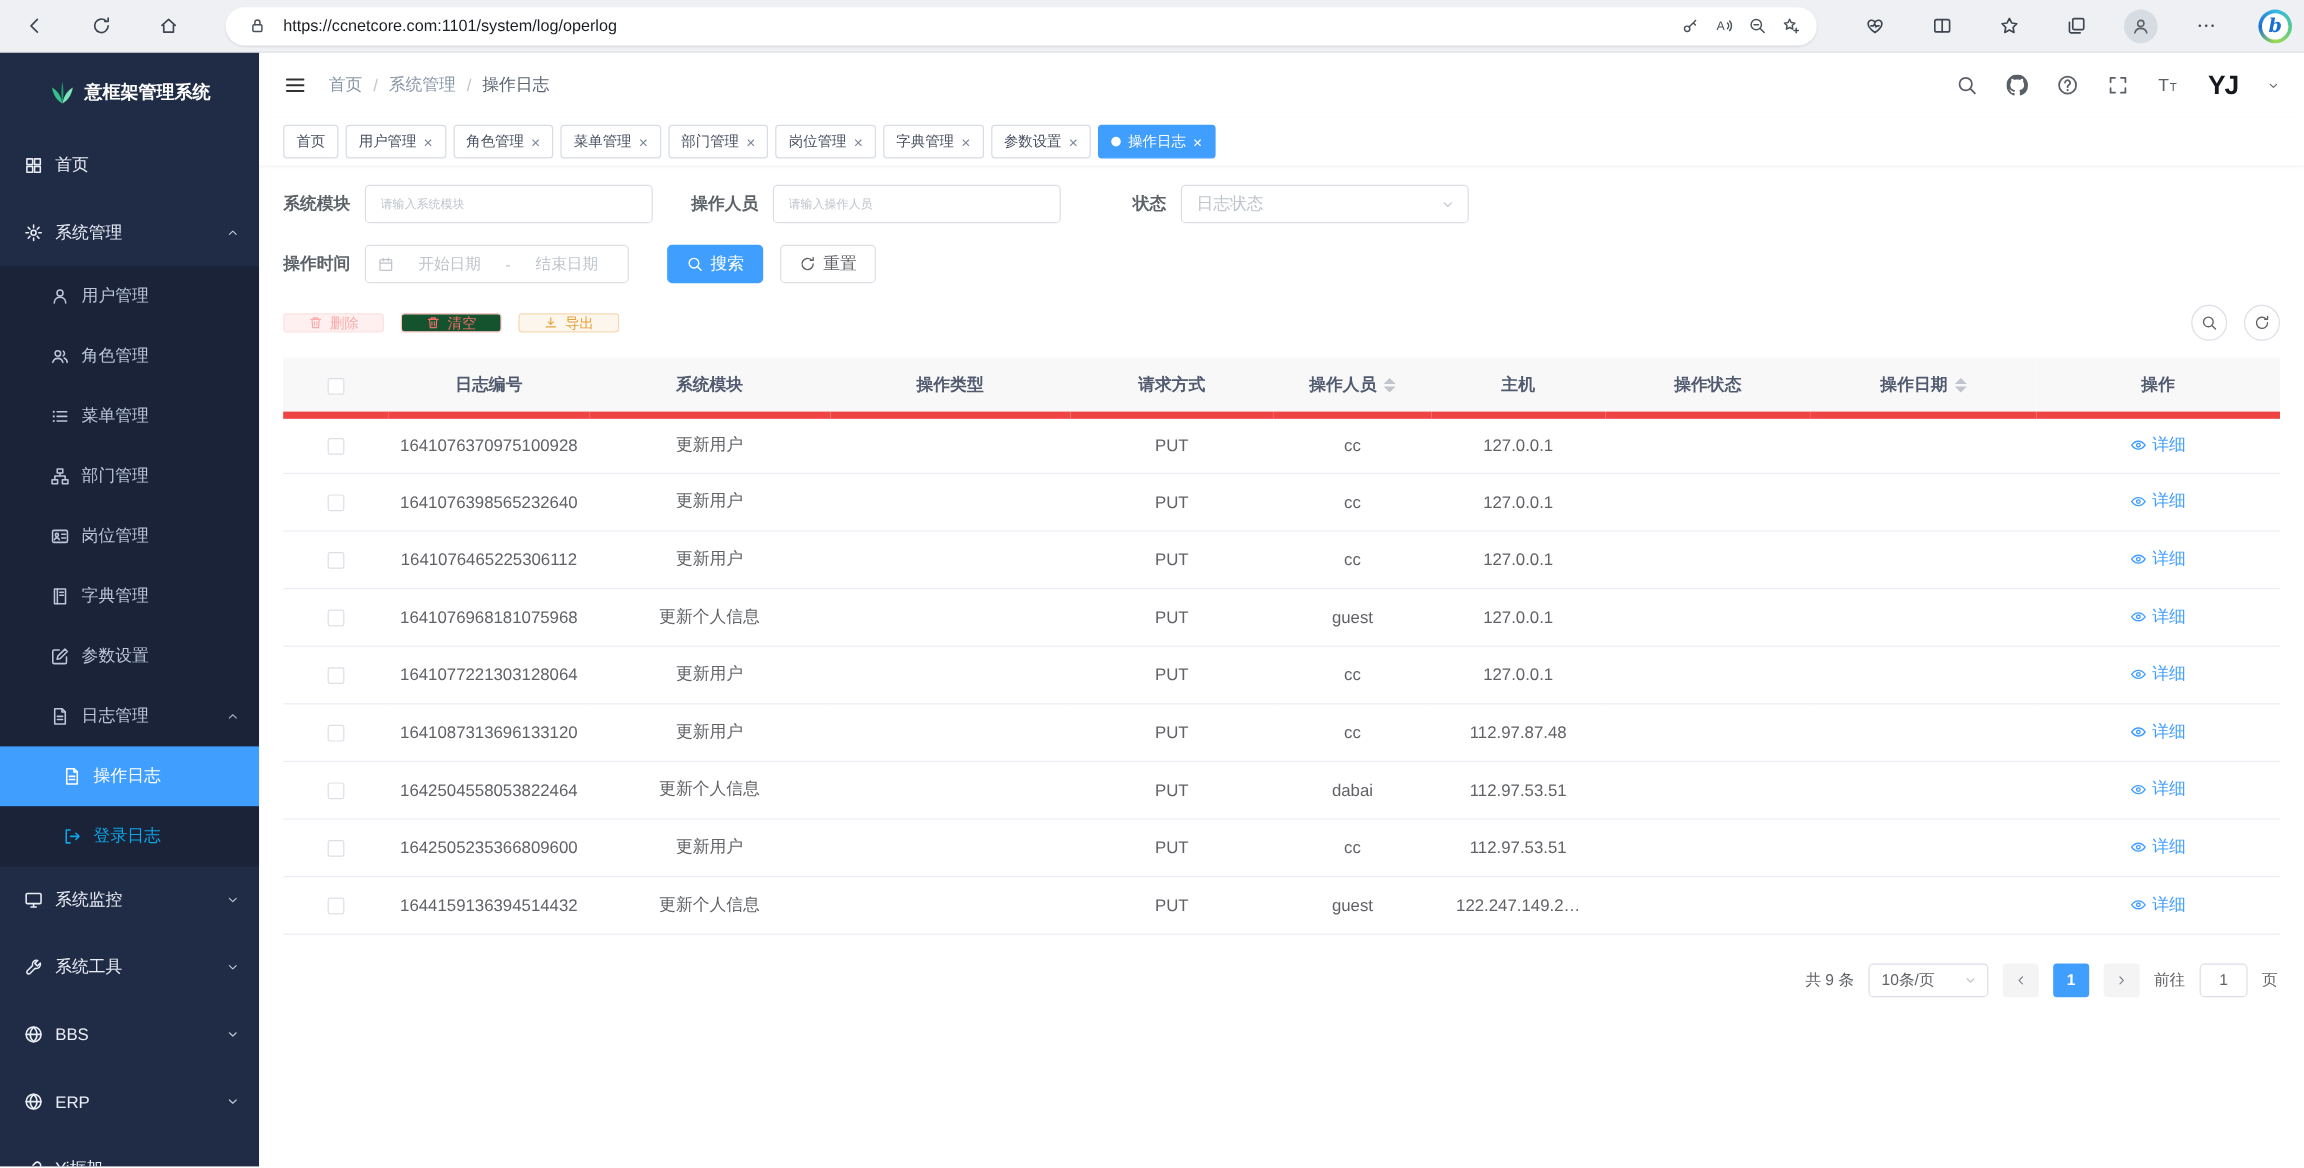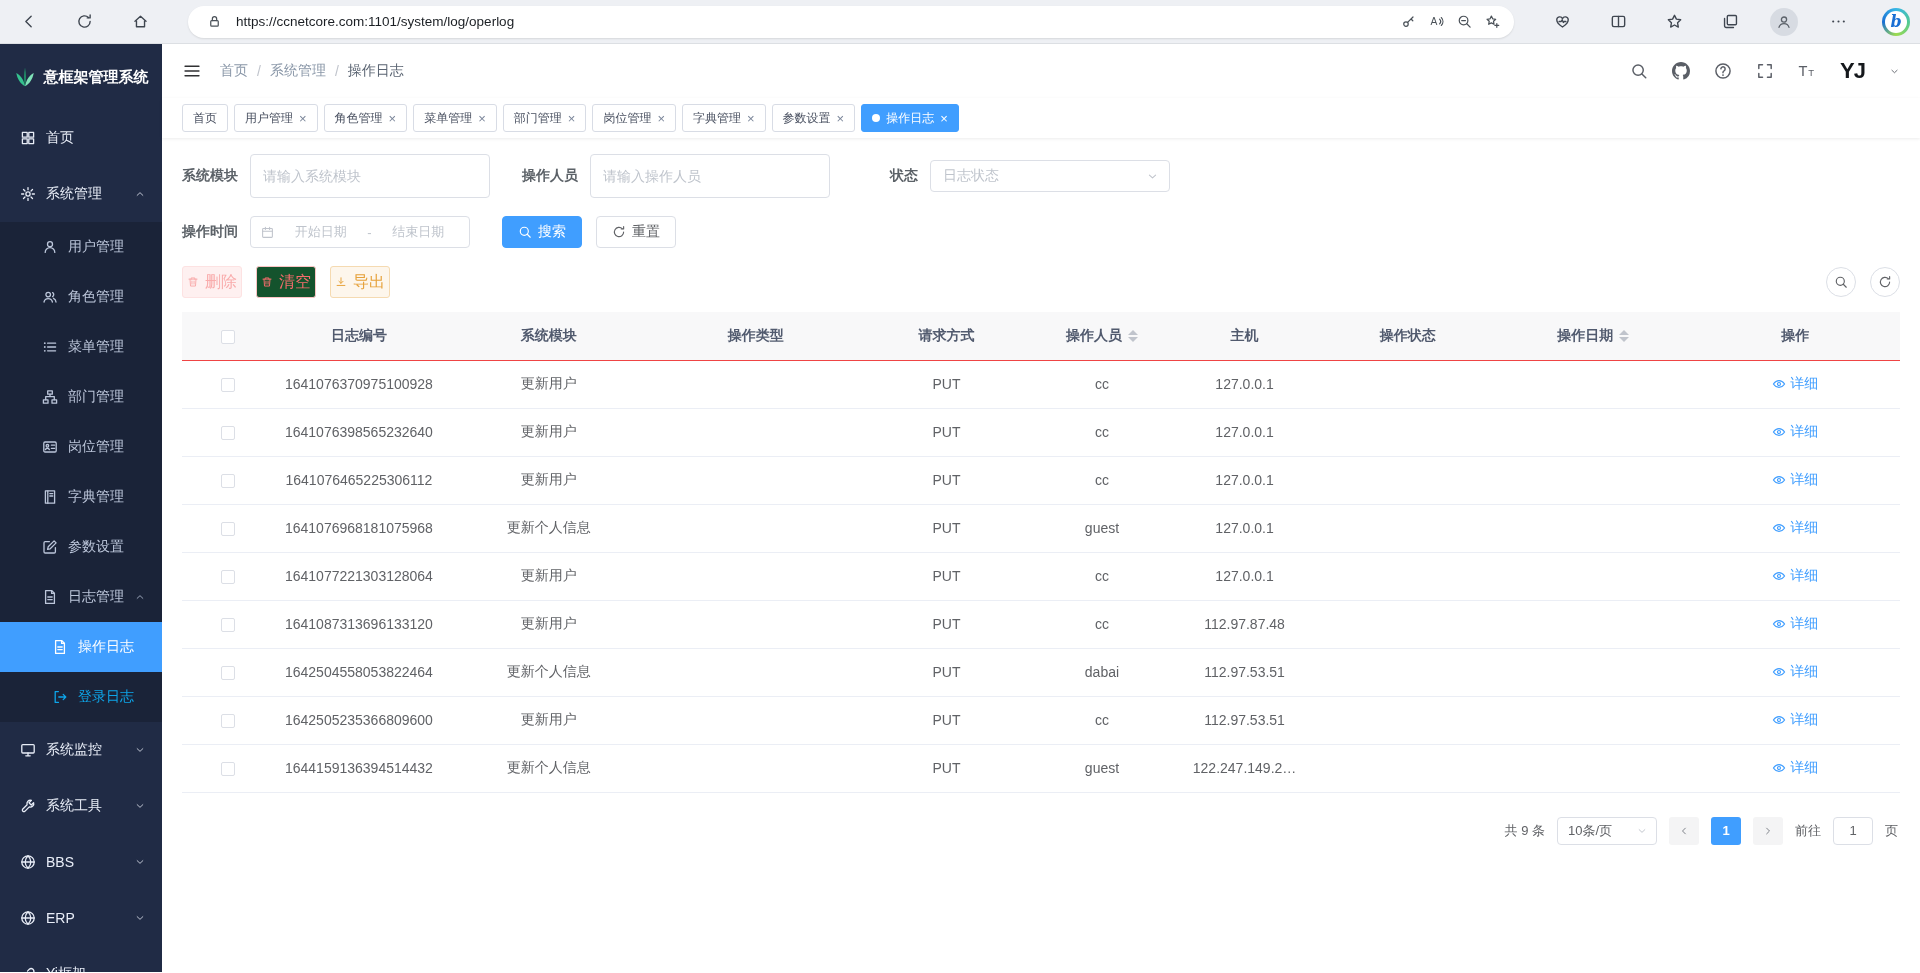--- a/index.html
+++ b/index.html
@@ -24,21 +24,21 @@
   .avatar-btn svg{width:16px;height:16px}
   .bing{width:28px;height:28px;border-radius:50%;position:relative;margin-left:6px;flex:none;
     background:conic-gradient(#37b6e6,#51c995,#9edb4e,#1a6fd4,#37b6e6);
     display:flex;align-items:center;justify-content:center;cursor:pointer}
   .bing::before{content:"";position:absolute;inset:3px;background:#fff;border-radius:50%}
   .bing span{position:relative;font-family:"DejaVu Serif",serif;font-weight:bold;font-style:italic;
     color:#1a6fd4;font-size:16px;line-height:1}
 
   
   .app{display:flex;height:928px}
-  .sidebar{width:162px;background:#202b45;color:#c9d2e3;flex:none;overflow:hidden}
+  .sidebar{width:216px;background:#202b45;color:#c9d2e3;flex:none;overflow:hidden}
   .logo{height:66px;display:flex;align-items:center;justify-content:center;gap:8px;
     color:#fff;font-weight:bold;font-size:15px;white-space:nowrap}
   .logo svg{width:22px;height:22px}
   .menu-item{display:flex;align-items:center;font-size:14px;cursor:pointer;white-space:nowrap}
   .lv1{height:56px;padding:0 16px 0 20px;color:#e8edf7}
   .lv2{height:50px;padding:0 16px 0 42px;background:#1a2338;color:#bcc6da}
   .lv3{height:50px;padding:0 16px 0 52px;background:#1a2338;color:#0ea5e9}
   .menu-item .mi{margin-right:10px}
   .menu-item .mi svg{width:16px;height:16px}
   .menu-item .chev{margin-left:auto;opacity:.8}
@@ -69,52 +69,52 @@
   .tab-close{font-size:13px;color:#7a8599;line-height:1;cursor:pointer}
   .tab.active{background:#409eff;border-color:#409eff;color:#fff}
   .tab.active .tab-close{color:#fff}
   .tab-dot{width:8px;height:8px;border-radius:50%;background:#fff;display:inline-block}
 
   
   .content{flex:1;padding:16px 20px 0;overflow:hidden}
   .frow{display:flex;align-items:center;margin-bottom:18px}
   .fitem{display:flex;align-items:center;margin-right:32px}
   .flabel{font-weight:700;color:#5c6268;padding-right:12px;white-space:nowrap}
-  .finput{width:240px;height:44px;border:1px solid #dcdfe6;border-radius:4px;padding:0 12px;
-    font-size:14px;color:#0f766e;background:#fff;font-family:inherit;outline:none}
+  .finput{width:240px;height:32px;border:1px solid #dcdfe6;border-radius:4px;padding:0 12px;
+    font-size:10px;color:#0f766e;background:#fff;font-family:inherit;outline:none}
   .finput::placeholder{color:#bfc4cc}
   .fselect{width:240px;height:32px;border:1px solid #dcdfe6;border-radius:4px;display:flex;
     align-items:center;padding:0 10px 0 12px;background:#fff;cursor:pointer}
   .fselect .ph{color:#bfc4cc;flex:1;font-size:14px}
   .fselect .chev{color:#c0c4cc}
   .fselect .chev svg,.daterange .cal svg{width:13px;height:13px}
   .daterange{width:220px;height:32px;border:1px solid #dcdfe6;border-radius:4px;display:flex;
     align-items:center;padding:0 10px;gap:6px;background:#fff;color:#bfc4cc;font-size:13px;cursor:pointer}
   .daterange .cal{color:#c0c4cc}
   .daterange .dph{flex:1;text-align:center}
   .btn{height:32px;border-radius:4px;display:inline-flex;align-items:center;gap:6px;font-size:14px;
     padding:0 15px;border:1px solid transparent;cursor:pointer;font-family:Liberation Mono, monospace;white-space:nowrap}
   .btn svg{width:14px;height:14px}
   .btn-primary{background:#409eff;color:#fff;border-color:#409eff}
   .btn-default{background:#fff;border-color:#dcdfe6;color:#606266}
-  .btn-mini{height:32px;padding:0 4px;font-size:16px;border-radius:3px}
+  .btn-mini{height:16px;padding:0 20px;font-size:12px;border-radius:3px}
   .btn-mini svg{width:12px;height:12px}
   .btn-danger-disabled{background:#fef0f0;border-color:#fde2e2;color:#f9abab;cursor:not-allowed}
   .btn-danger-plain{background:#14532d;border-color:#fbc4c4;color:#f56c6c}
   .btn-warning-plain{background:#fdf6ec;border-color:#f5dab1;color:#e6a23c}
   .action-row{display:flex;align-items:center;gap:14px;margin-bottom:14px}
   .right-tools{margin-left:auto;display:flex;gap:14px}
   .circle-btn{width:30px;height:30px;border-radius:50%;border:1px solid #dcdfe6;background:#fff;
     display:flex;align-items:center;justify-content:center;color:#606266;cursor:pointer}
   .circle-btn svg{width:14px;height:14px}
 
   
   table{width:100%;border-collapse:collapse;table-layout:fixed;font-size:14px;color:#606266}
   thead th{background:#f8f8f9;color:#515a6e;font-weight:bold;height:48px;
-    border-bottom:1px solid #ef4444;text-align:center;white-space:nowrap}
+    border-bottom:6px solid #ef4444;text-align:center;white-space:nowrap}
   tbody td{height:48px;border-bottom:1px solid #ebeef5;text-align:center;white-space:nowrap;
     overflow:hidden;text-overflow:ellipsis}
   .cb{display:inline-block;width:14px;height:14px;border:1px solid #dcdfe6;border-radius:2px;
     background:#fff;vertical-align:middle;cursor:pointer}
   .caret-wrap{display:inline-flex;flex-direction:column;margin-left:6px;vertical-align:middle;gap:2px;cursor:pointer}
   .caret{width:0;height:0;border-left:5px solid transparent;border-right:5px solid transparent}
   .caret.up{border-bottom:5px solid #c0c4cc}
   .caret.down{border-top:5px solid #c0c4cc}
   .detail-link{color:#409eff;display:inline-flex;align-items:center;gap:4px;cursor:pointer}
   .detail-link svg{width:14px;height:14px}

